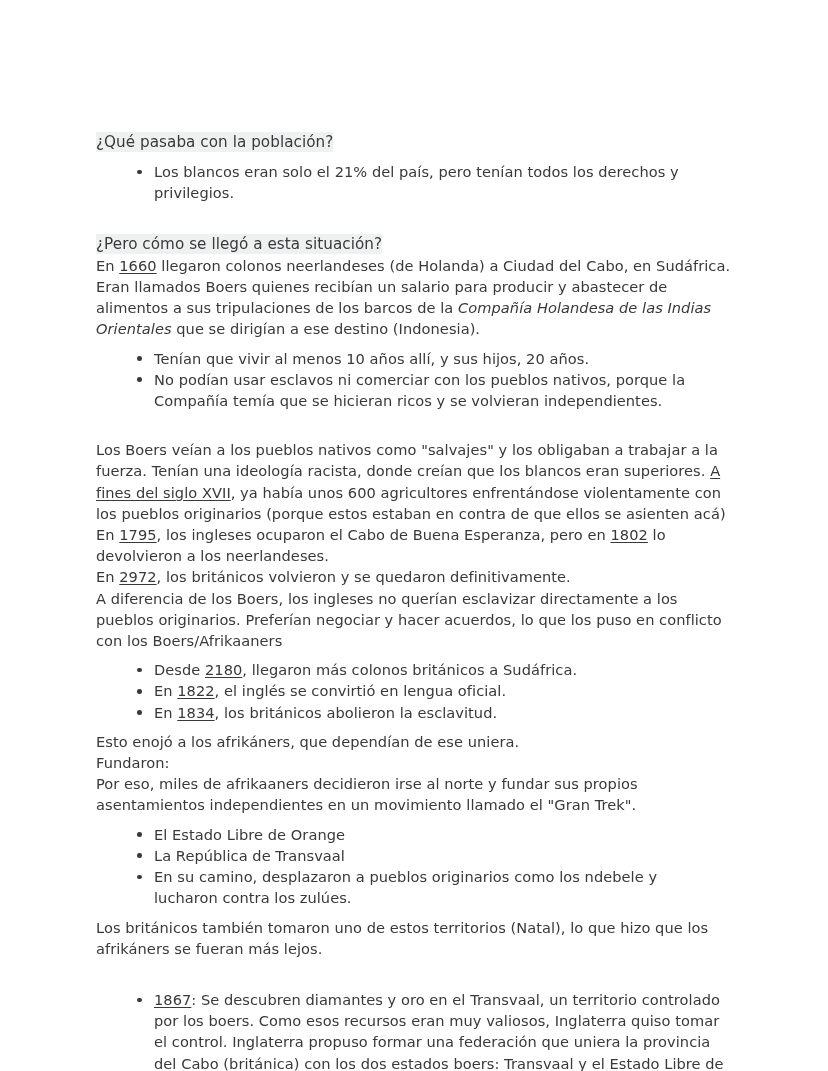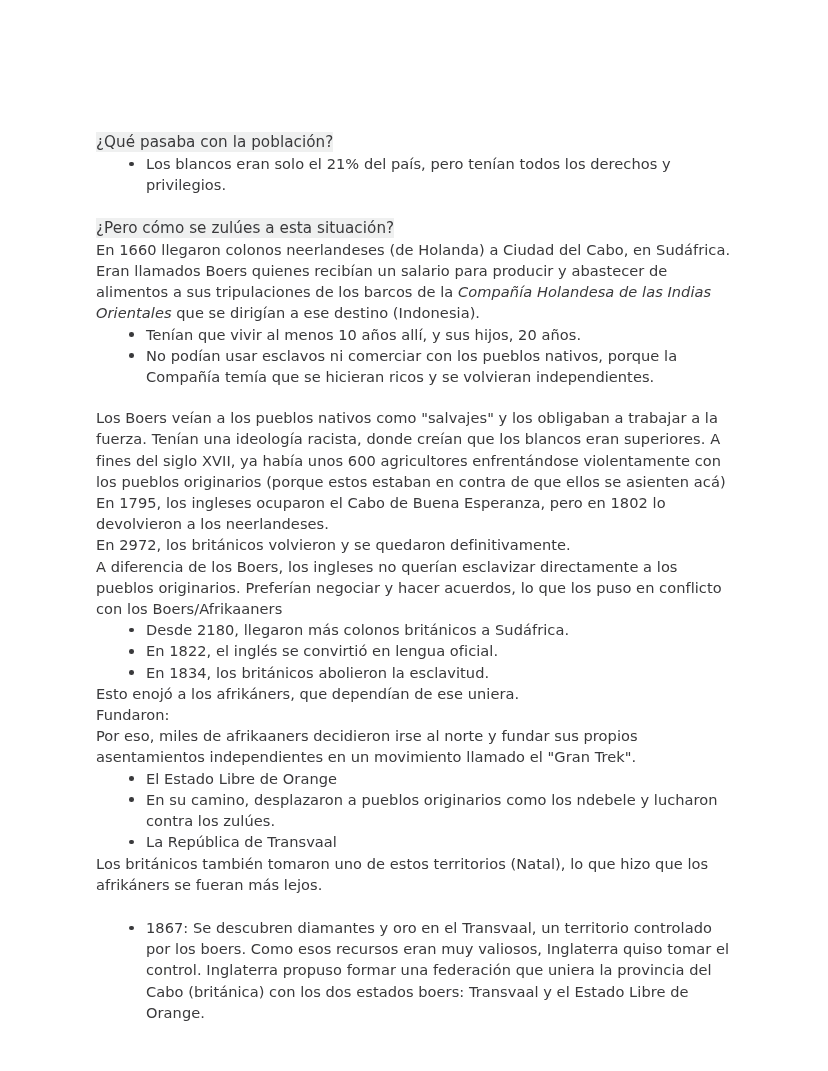--- a/index.html
+++ b/index.html
@@ -43,41 +43,42 @@
     box-decoration-break: clone;
     -webkit-box-decoration-break: clone;
     padding: 1px 0;
   }
   p.para {
     margin: 0;
     padding: 0;
     color: #39393b;
   }
   ul.bullets {
-    margin: 0;
+    margin: 8px;
     padding: 0;
     list-style: none;
   }
   ul.bullets > li {
     position: relative;
     padding-left: 50px;
     margin: 0;
     color: #39393b;
   }
   ul.bullets > li::before {
     content: "";
     position: absolute;
     left: 33px;
     top: 8.6px;
     width: 4.6px;
     height: 4.6px;
     border-radius: 50%;
     background: #39393b;
   }
   .u {
+    text-decoration: underline;
     text-underline-offset: 1.5px;
     text-decoration-thickness: 1px;
     text-align: center;
   }
   .it {
     font-style: italic;
   }
   .gap-md { height: 20px; }
   .gap-lg { height: 22px; }
 </style>
@@ -88,21 +89,21 @@
   <div class="doc">
 
     <h2 class="heading"><span class="hl">¿Qué pasaba con la población?</span></h2>
 
     <ul class="bullets">
       <li>Los blancos eran solo el 21% del país, pero tenían todos los derechos y privilegios.</li>
     </ul>
 
     <div class="gap-lg"></div>
 
-    <h2 class="heading"><span class="hl">¿Pero cómo se zulúes a esta situación?</span></h2>
+    <h2 class="heading"><span class="hl">¿Pero cómo se llegó a esta situación?</span></h2>
 
     <p class="para">En <span class="u">1660</span> llegaron colonos neerlandeses (de Holanda) a Ciudad del Cabo, en Sudáfrica. Eran llamados Boers quienes recibían un salario para producir y abastecer de alimentos a sus tripulaciones de los barcos de la <em class="it">Compañía Holandesa de las Indias Orientales</em> que se dirigían a ese destino (Indonesia).</p>
 
     <ul class="bullets">
       <li>Tenían que vivir al menos 10 años allí, y sus hijos, 20 años.</li>
       <li>No podían usar esclavos ni comerciar con los pueblos nativos, porque la Compañía temía que se hicieran ricos y se volvieran independientes.</li>
     </ul>
 
     <div class="gap-md"></div>
 
@@ -116,22 +117,22 @@
       <li>En <span class="u">1822</span>, el inglés se convirtió en lengua oficial.</li>
       <li>En <span class="u">1834</span>, los británicos abolieron la esclavitud.</li>
     </ul>
 
     <p class="para">Esto enojó a los afrikáners, que dependían de ese uniera.</p>
     <p class="para">Fundaron:</p>
     <p class="para">Por eso, miles de afrikaaners decidieron irse al norte y fundar sus propios asentamientos independientes en un movimiento llamado el "Gran Trek".</p>
 
     <ul class="bullets">
       <li>El Estado Libre de Orange</li>
+      <li>La República de Transvaal</li>
       <li>En su camino, desplazaron a pueblos originarios como los ndebele y lucharon contra los zulúes.</li>
-      <li>La República de Transvaal</li>
     </ul>
 
     <p class="para">Los británicos también tomaron uno de estos territorios (Natal), lo que hizo que los afrikáners se fueran más lejos.</p>
 
     <div class="gap-lg"></div>
 
     <ul class="bullets">
       <li><span class="u">1867</span>: Se descubren diamantes y oro en el Transvaal, un territorio controlado por los boers. Como esos recursos eran muy valiosos, Inglaterra quiso tomar el control. Inglaterra propuso formar una federación que uniera la provincia del Cabo (británica) con los dos estados boers: Transvaal y el Estado Libre de Orange.</li>
     </ul>
 

